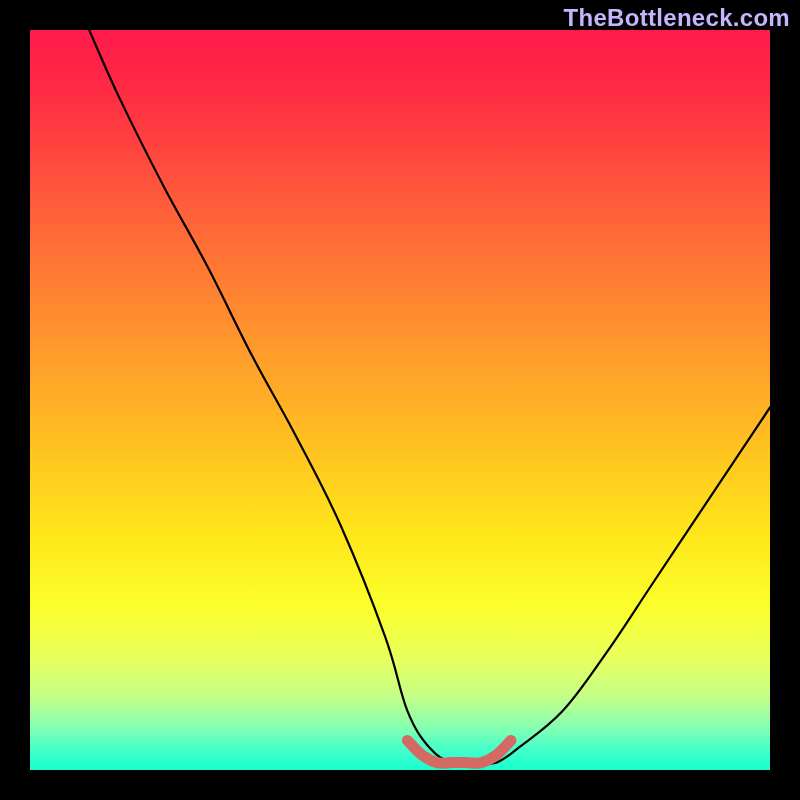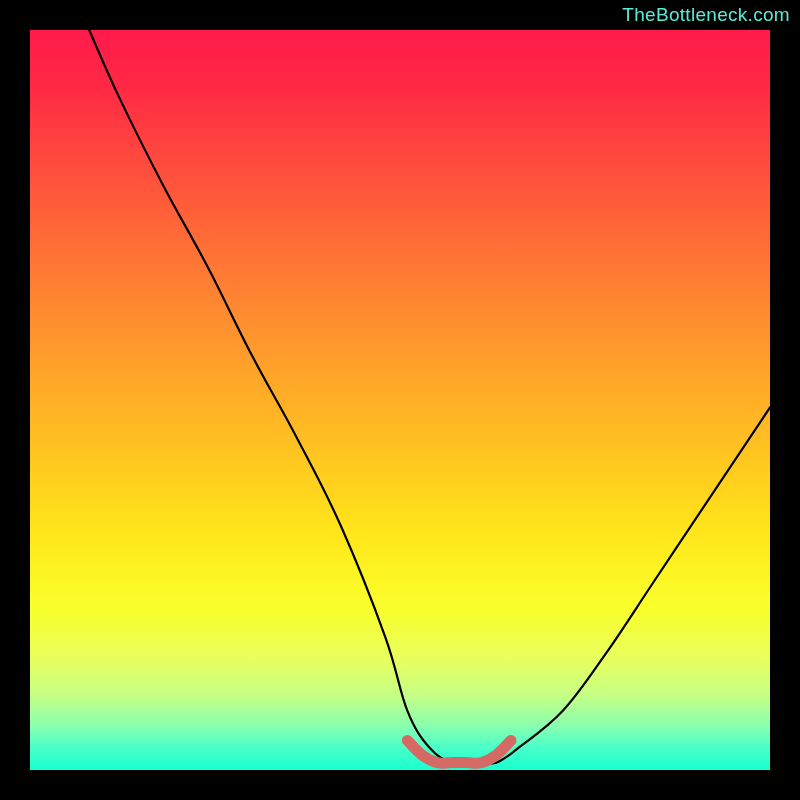--- a/index.html
+++ b/index.html
@@ -14,23 +14,23 @@
   .frame {
     position: relative;
     width: 800px;
     height: 800px;
     background: #000;
   }
   .watermark {
     position: absolute;
     top: 4px;
     right: 10px;
-    color: #5eead4;
-    font-size: 19px;
-    font-weight: 400;
+    color: #c4b5fd;
+    font-size: 24px;
+    font-weight: 700;
     letter-spacing: 0.3px;
     z-index: 20;
     user-select: none;
   }
   .plot-area {
     position: absolute;
     left: 30px;
     top: 30px;
     width: 740px;
     height: 740px;

